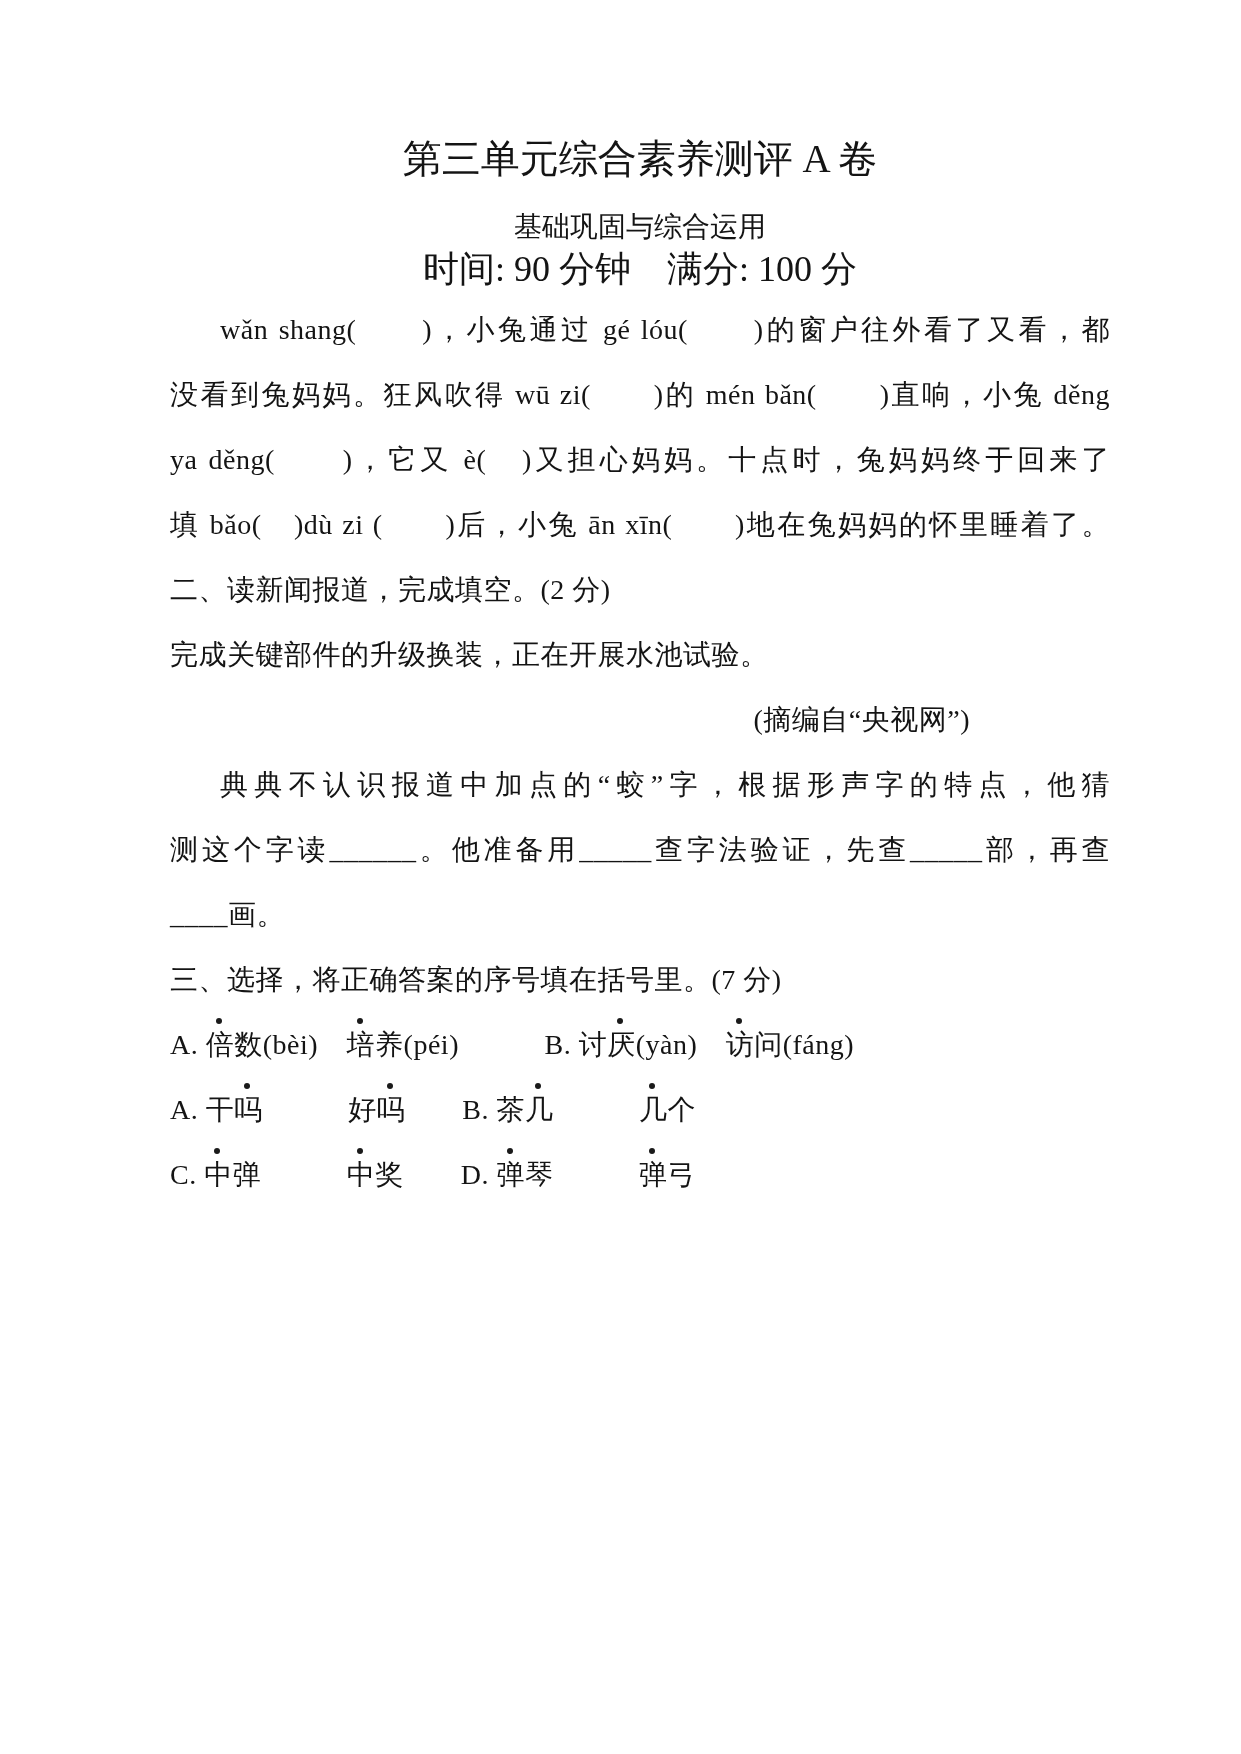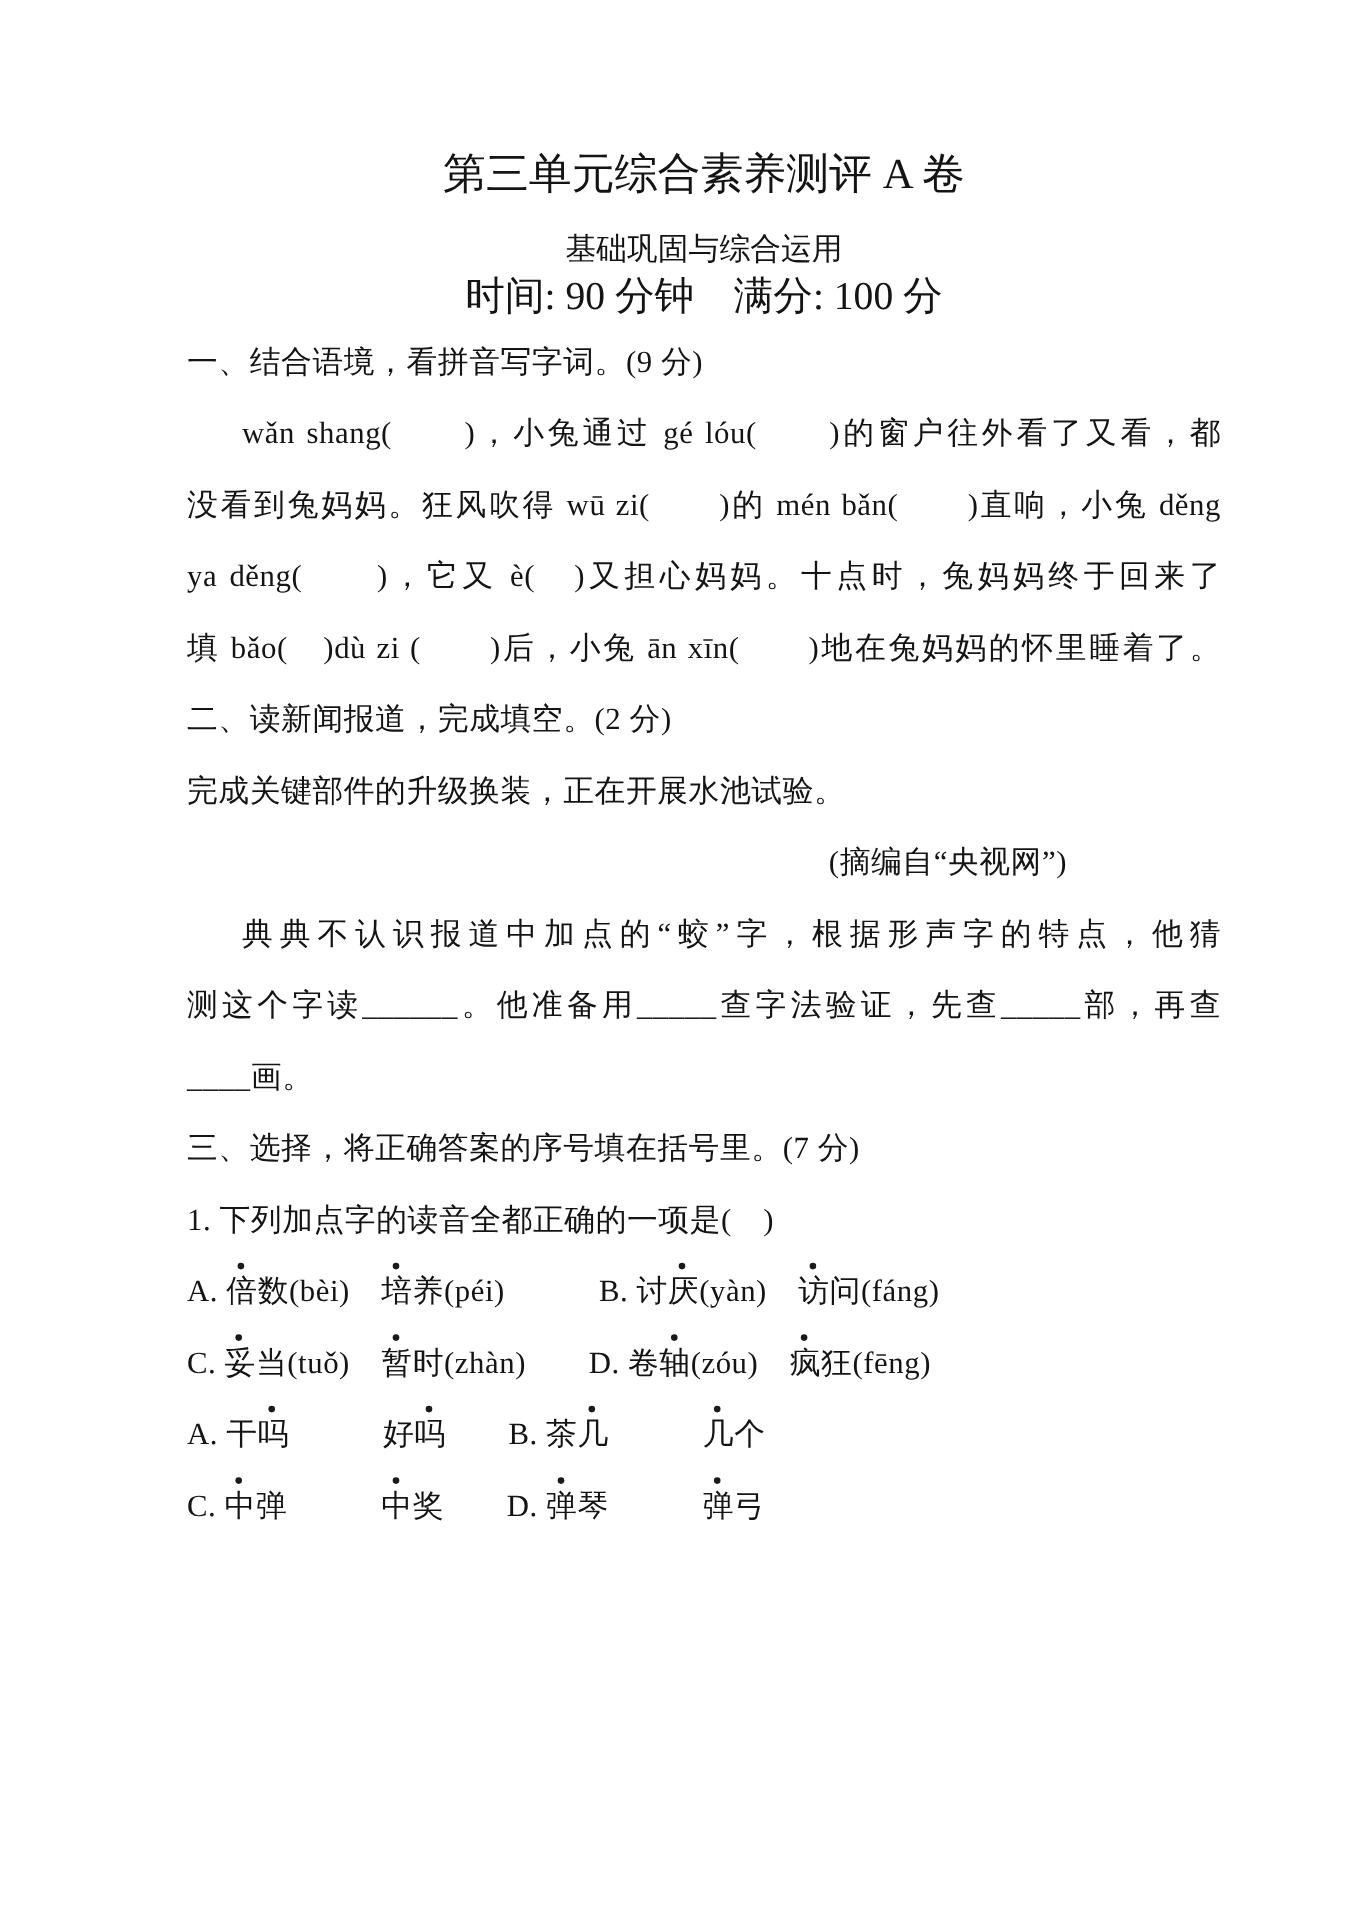--- a/index.html
+++ b/index.html
@@ -70,34 +70,31 @@
 <body>
 
 <div class="page">
 
   <h1 class="title">第三单元综合素养测评 A 卷</h1>
   <div class="subtitle">基础巩固与综合运用</div>
   <div class="meta">时间: 90 分钟　满分: 100 分</div>
 
   <div class="docbody">
 
-    <div class="line">一、结合语境，看拼音写字词。(9 分)</div>
     <div class="line jline indent">wǎn shang(　　)，小兔通过 gé lóu(　　)的窗户往外看了又看，都</div>
     <div class="line jline">没看到兔妈妈。狂风吹得 wū zi(　　)的 mén bǎn(　　)直响，小兔 děng</div>
     <div class="line jline">ya děng(　　)，它又 è(　)又担心妈妈。十点时，兔妈妈终于回来了</div>
     <div class="line jline">填 bǎo(　)dù zi (　　)后，小兔 ān xīn(　　)地在兔妈妈的怀里睡着了。</div>
 
     <div class="line">二、读新闻报道，完成填空。(2 分)</div>
     <div class="line">完成关键部件的升级换装，正在开展水池试验。</div>
     <div class="line attribution">(摘编自“央视网”)</div>
     <div class="line jline indent">典典不认识报道中加点的“蛟”字，根据形声字的特点，他猜</div>
     <div class="line jline">测这个字读______。他准备用_____查字法验证，先查_____部，再查</div>
     <div class="line">____画。</div>
 
     <div class="line">三、选择，将正确答案的序号填在括号里。(7 分)</div>
-    <div class="line">1. 下列加点字的读音全都正确的一项是(　)</div>
     <div class="line"><span>A. </span><span class="seg-dot">倍</span><span>数(bèi)　</span><span class="seg-dot">培</span><span>养(péi)　　　B. 讨</span><span class="seg-dot">厌</span><span>(yàn)　</span><span class="seg-dot">访</span><span>问(fáng)</span></div>
-    <div class="line"><span>C. </span><span class="seg-dot">妥</span><span>当(tuǒ)　</span><span class="seg-dot">暂</span><span>时(zhàn)　　D. 卷</span><span class="seg-dot">轴</span><span>(zóu)　</span><span class="seg-dot">疯</span><span>狂(fēng)</span></div>
     <div class="line"><span>A. 干</span><span class="seg-dot">吗</span><span>　　　好</span><span class="seg-dot">吗</span><span>　　B. 茶</span><span class="seg-dot">几</span><span>　　　</span><span class="seg-dot">几</span><span>个</span></div>
     <div class="line"><span>C. </span><span class="seg-dot">中</span><span>弹　　　</span><span class="seg-dot">中</span><span>奖　　D. </span><span class="seg-dot">弹</span><span>琴　　　</span><span class="seg-dot">弹</span><span>弓</span></div>
 
   </div>
 </div>
 
 </body></html>

